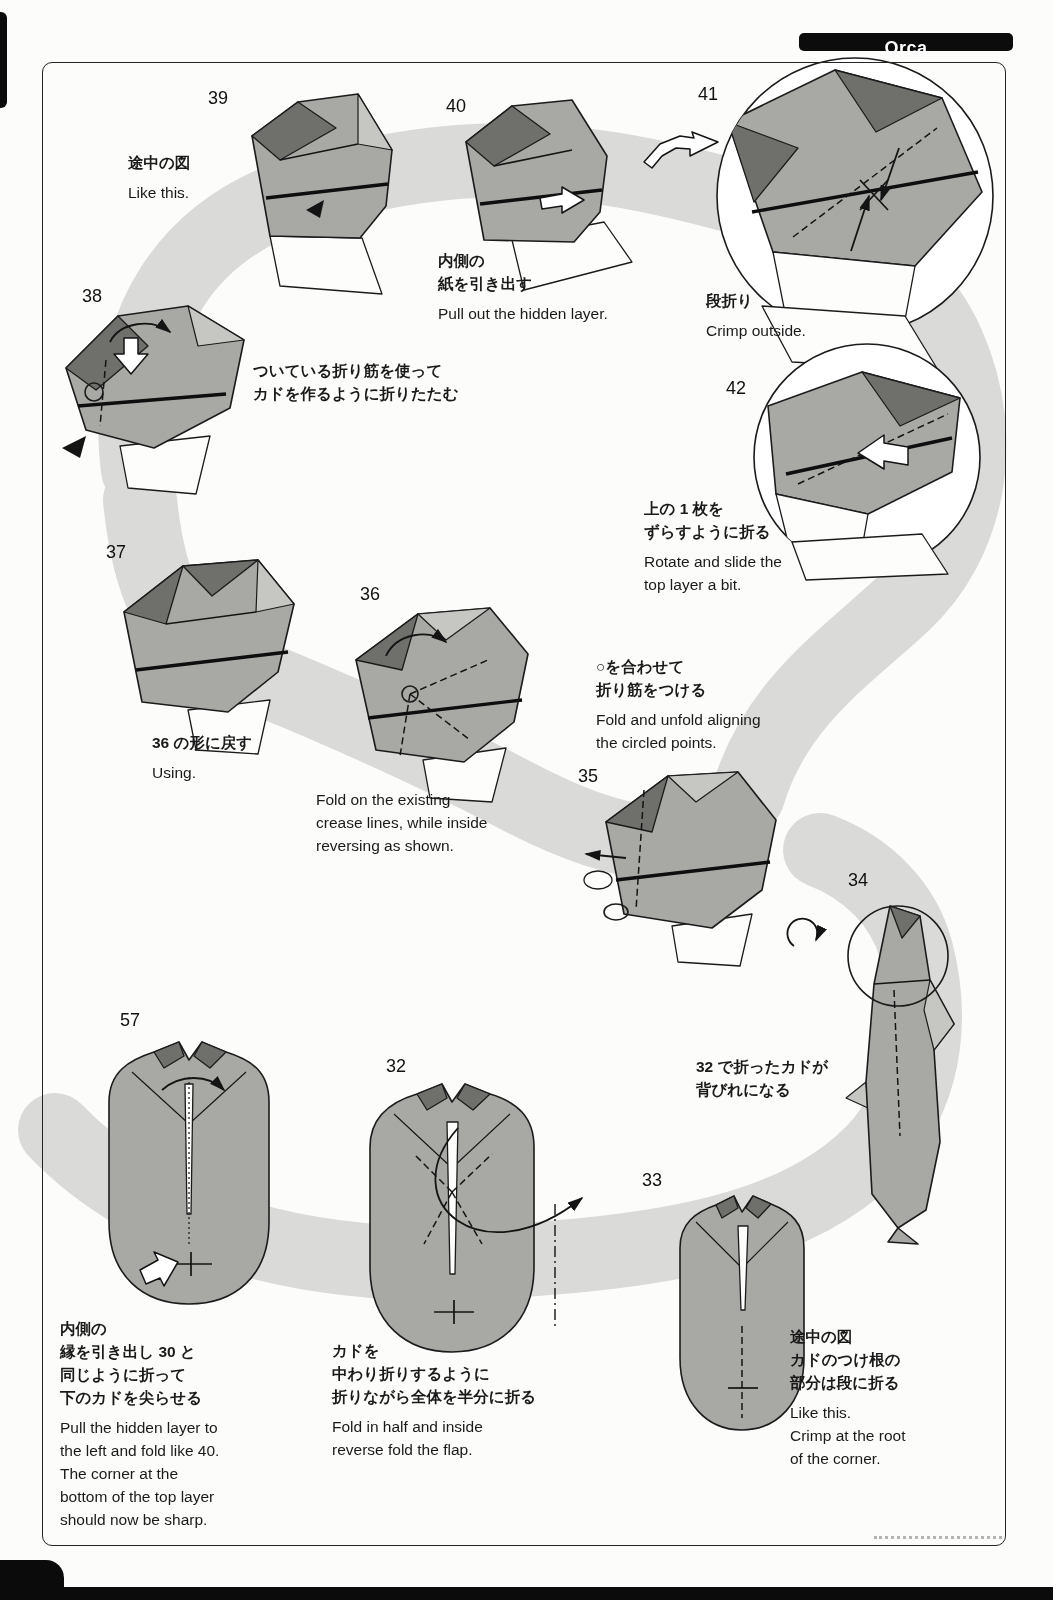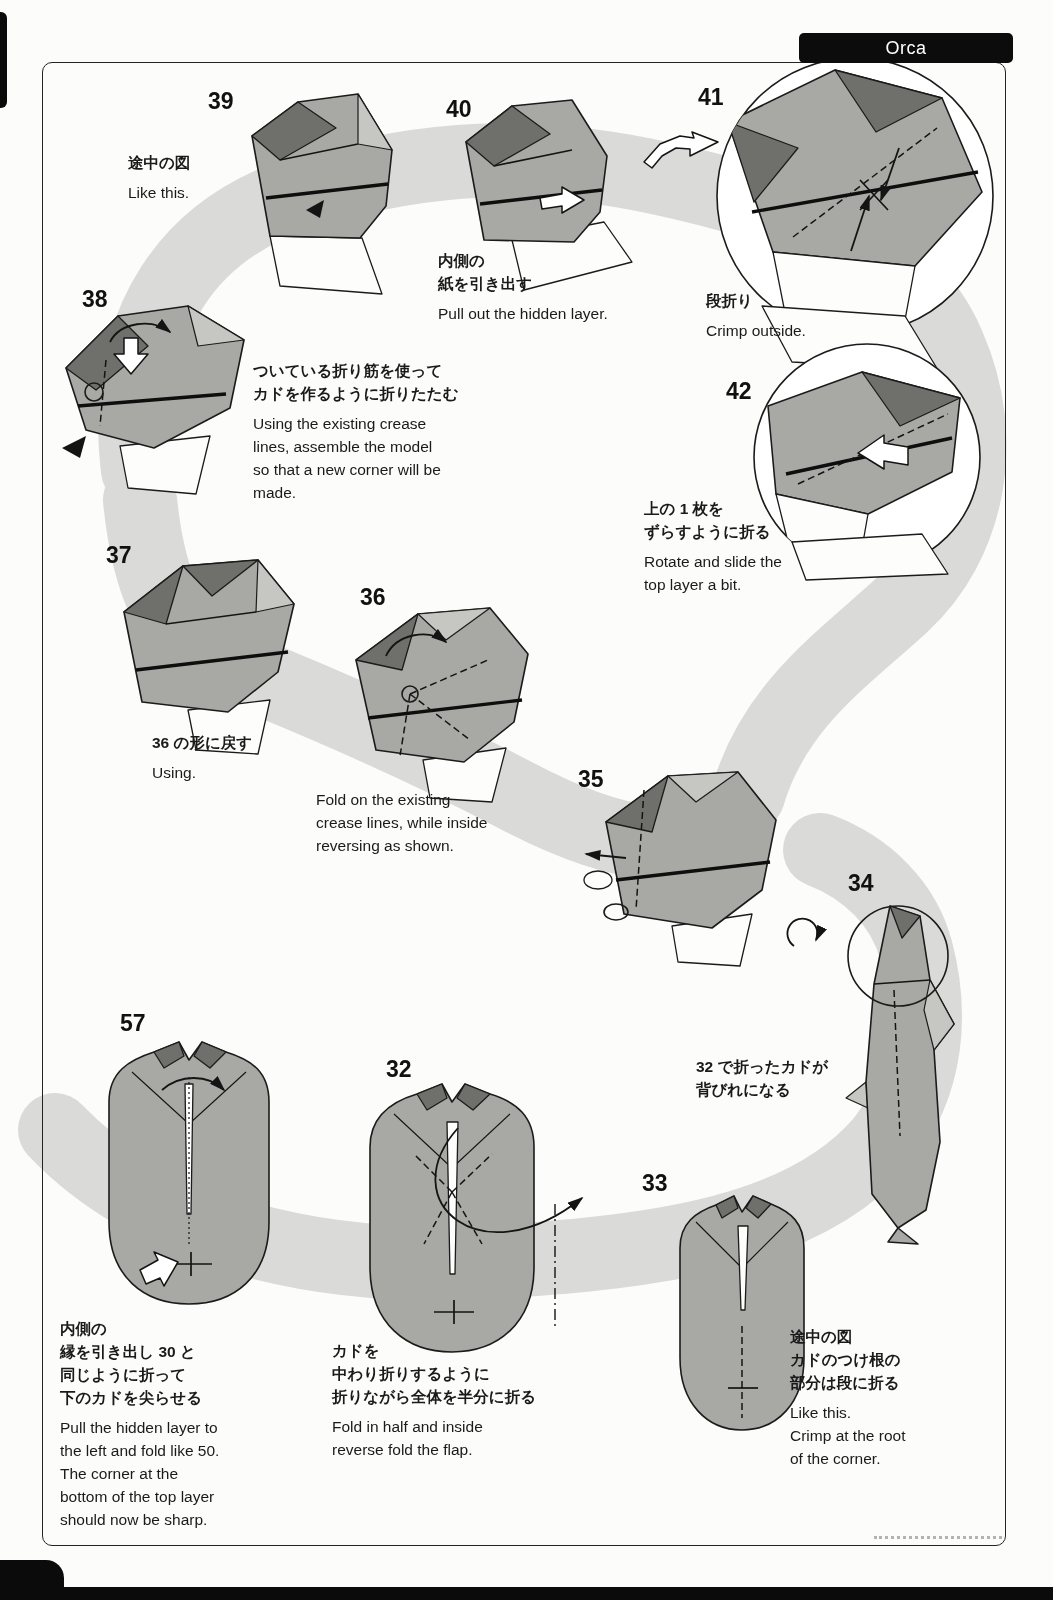--- a/index.html
+++ b/index.html
@@ -1,24 +1,24 @@
 <!DOCTYPE html>
 <html><head>
 <meta charset="utf-8">
 <style>
   html,body{margin:0;padding:0;background:#fbfbf9;}
   #page{position:relative;width:1053px;height:1600px;background:#fcfcfa;overflow:hidden;
         font-family:"Liberation Sans","DejaVu Sans",sans-serif;color:#1a1a1a;}
   .frame{position:absolute;left:42px;top:62px;width:962px;height:1482px;
          border:1.6px solid #242424;border-radius:10px;background:transparent;}
-  .orca-tab{position:absolute;left:799px;top:33px;width:214px;height:30px;background:#0c0c0c;
-            border-radius:5px;color:#fff;font-weight:normal;font-size:18px;line-height:30px;
+  .orca-tab{position:absolute;left:799px;top:33px;width:214px;height:18px;background:#0c0c0c;
+            border-radius:5px;color:#fff;font-weight:bold;font-size:18px;line-height:30px;
             text-align:center;letter-spacing:.5px;}
   svg#art{position:absolute;left:0;top:0;}
-  .num{position:absolute;font-size:23px;font-weight:700;color:#111;}
+  .num{position:absolute;font-size:18px;font-weight:400;color:#111;}
   .cap{position:absolute;font-size:15.5px;line-height:1.48;}
   .cap .jp{white-space:pre-line;font-weight:bold;}
   .cap .en{white-space:pre-line;margin-top:7px;}
   
   .paper{fill:#a8a8a4;stroke:#1b1b1b;stroke-width:1.6;stroke-linejoin:round}
   .dark{fill:#6f6f6c;stroke:#1b1b1b;stroke-width:1.3;stroke-linejoin:round}
   .lite{fill:#c6c6c3;stroke:#1b1b1b;stroke-width:1.2;stroke-linejoin:round}
   .white{fill:#fdfdfc;stroke:#1b1b1b;stroke-width:1.3;stroke-linejoin:round}
   .zoom{fill:#ffffff;stroke:#1b1b1b;stroke-width:1.6}
   .zoom-o{fill:none;stroke:#1b1b1b;stroke-width:1.6}
@@ -225,21 +225,21 @@
   <div class="num" style="left:446px;top:96px">40</div>
   <div class="num" style="left:698px;top:84px">41</div>
   <div class="num" style="left:726px;top:378px">42</div>
 
   <div class="cap" style="left:60px;top:1318px">
     <div class="jp">内側の
 縁を引き出し 30 と
 同じように折って
 下のカドを尖らせる</div>
     <div class="en">Pull the hidden layer to
-the left and fold like 50.
+the left and fold like 40.
 The corner at the
 bottom of the top layer
 should now be sharp.</div>
   </div>
   <div class="cap" style="left:332px;top:1340px">
     <div class="jp">カドを
 中わり折りするように
 折りながら全体を半分に折る</div>
     <div class="en">Fold in half and inside
 reverse fold the flap.</div>
@@ -249,36 +249,38 @@
 カドのつけ根の
 部分は段に折る</div>
     <div class="en">Like this.
 Crimp at the root
 of the corner.</div>
   </div>
   <div class="cap" style="left:696px;top:1056px">
     <div class="jp">32 で折ったカドが
 背びれになる</div>
   </div>
+  <div class="cap" style="left:596px;top:656px">
+    <div class="jp">○を合わせて
+折り筋をつける</div>
+    <div class="en">Fold and unfold aligning
+the circled points.</div>
+  </div>
   <div class="cap" style="left:316px;top:782px">
     <div class="en">Fold on the existing
 crease lines, while inside
 reversing as shown.</div>
   </div>
   <div class="cap" style="left:152px;top:732px">
     <div class="jp">36 の形に戻す</div>
     <div class="en">Using.</div>
   </div>
   <div class="cap" style="left:253px;top:360px">
     <div class="jp">ついている折り筋を使って
 カドを作るように折りたたむ</div>
-    <div class="en">Using the existing crease
-lines, assemble the model
-so that a new corner will be
-made.</div>
   </div>
   <div class="cap" style="left:128px;top:152px">
     <div class="jp">途中の図</div>
     <div class="en">Like this.</div>
   </div>
   <div class="cap" style="left:438px;top:250px">
     <div class="jp">内側の
 紙を引き出す</div>
     <div class="en">Pull out the hidden layer.</div>
   </div>

